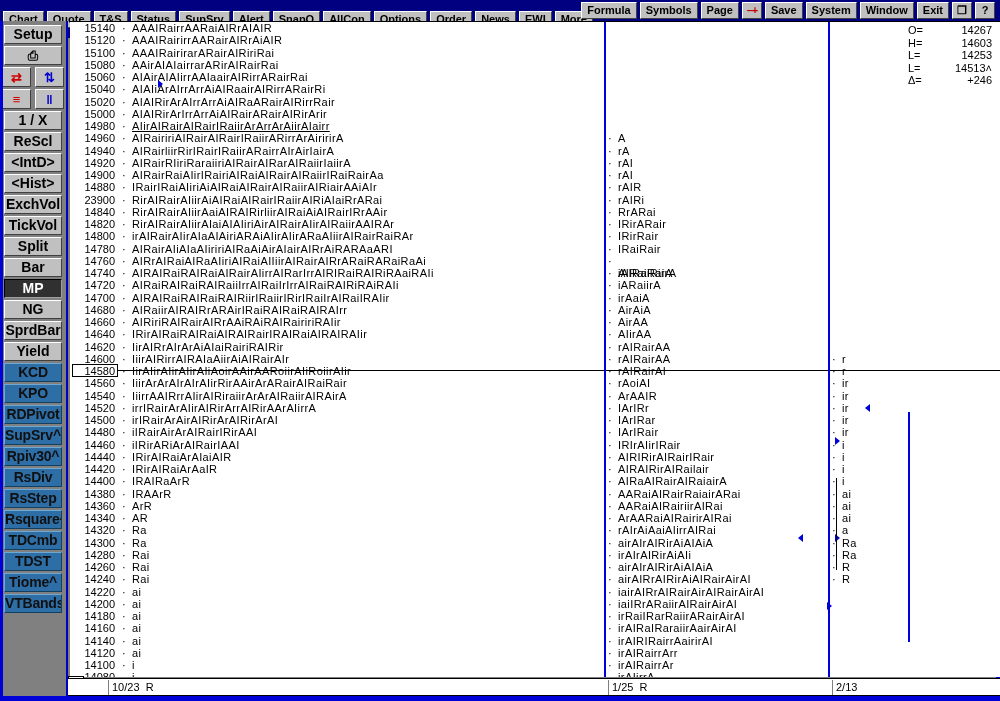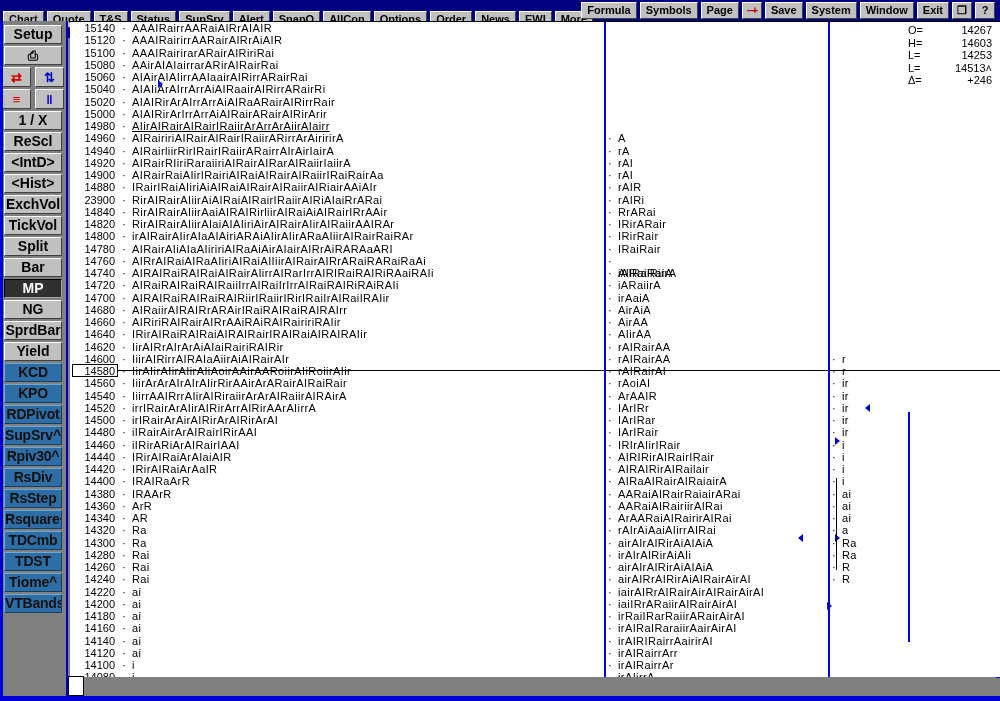--- a/index.html
+++ b/index.html
@@ -643,15 +643,20 @@
         <div class="marker right" style="left: 765px; top: 415px;"></div>
         <div class="marker right" style="left: 765px; top: 512px;"></div>
         <div class="marker left" style="left: 795px; top: 382px;"></div>
         <div class="marker right" style="left: 757px; top: 580px;"></div>
         <div class="marker left" style="left: 728px; top: 512px;"></div>
         <div class="vline-thin" style="left: 766px; top: 456px; height: 92px;"></div>
       </div>
   </div>
 
   <div id="corner-box"></div>
+  <div id="statusbar">
+      <div class="status-cell" style="left: 40px; width: 500px;">10/23  R</div>
+      <div class="status-cell" style="left: 540px; width: 224px;">1/25  R</div>
+      <div class="status-cell" style="left: 764px; width: 168px;">2/13</div>
+    </div>
   <div id="bottom-strip"></div>
 
 </div>
 
 </body></html>

